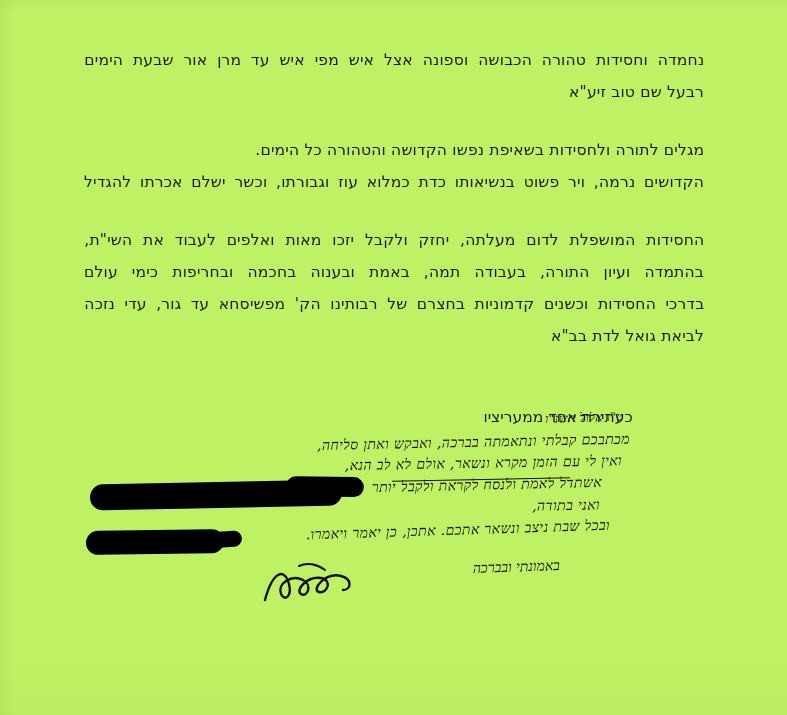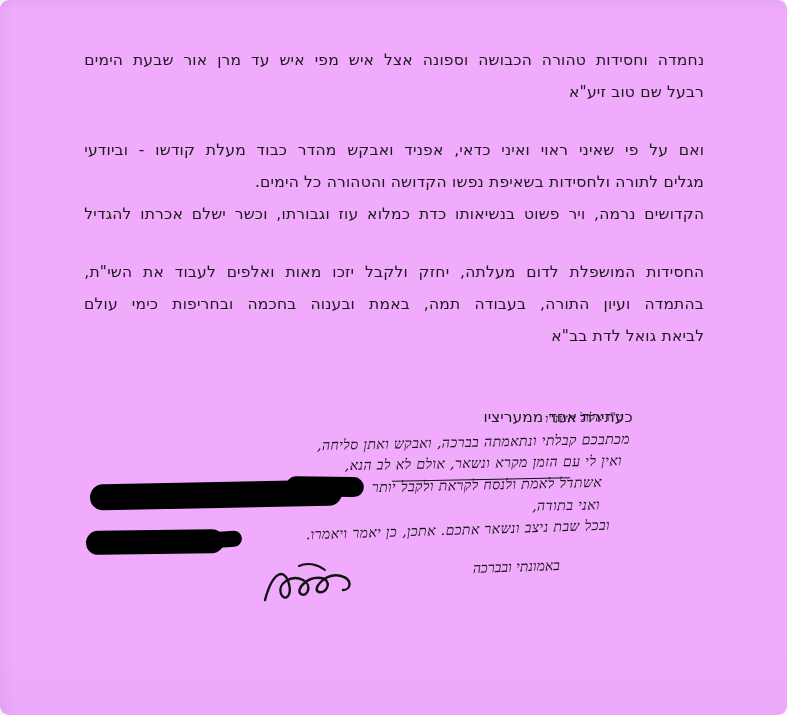--- a/index.html
+++ b/index.html
@@ -11,22 +11,21 @@
     width: 787px;
     height: 715px;
     overflow: hidden;
     font-family: "DejaVu Sans", sans-serif;
   }
 
   #page {
     position: relative;
     width: 787px;
     height: 715px;
-    background: #f0abfc;
-    border-radius: 9px;
+    background: #bef264;
   }
 
   
   .letter-body {
     position: absolute;
     left: 84px;
     top: 44px;
     width: 620px;
     direction: rtl;
     text-align: justify;
@@ -199,28 +198,28 @@
   <div class="scan-edge" id="edge-bottom"></div>
 
   <div class="letter-body">
 
     <div class="para">
       <span class="line">נחמדה וחסידות טהורה הכבושה וספונה אצל איש מפי איש עד מרן אור שבעת הימים</span>
       <span class="line last">רבעל שם טוב זיע"א</span>
     </div>
 
     <div class="para">
-      <span class="line">ואם על פי שאיני ראוי ואיני כדאי, אפניד ואבקש מהדר כבוד מעלת קודשו - וביודעי</span>
       <span class="line last">מגלים לתורה ולחסידות בשאיפת נפשו הקדושה והטהורה כל הימים.</span>
       <span class="line">הקדושים נרמה, ויר פשוט בנשיאותו כדת כמלוא עוז וגבורתו, וכשר ישלם אכרתו להגדיל</span>
     </div>
 
     <div class="para">
       <span class="line">החסידות המושפלת לדום מעלתה, יחזק ולקבל יזכו מאות ואלפים לעבוד את השי"ת,</span>
       <span class="line">בהתמדה ועיון התורה, בעבודה תמה, באמת ובענוה בחכמה ובחריפות כימי עולם</span>
+      <span class="line">בדרכי החסידות וכשנים קדמוניות בחצרם של רבותינו הק' מפשיסחא עד גור, עדי נזכה</span>
       <span class="line last">לביאת גואל לדת בב"א</span>
     </div>
 
   </div>
 
   <div class="closing">
     <span class="closing-text">כעתירת אחד ממעריציו</span>
   </div>
 
   <div class="handwriting" id="hw-block">

